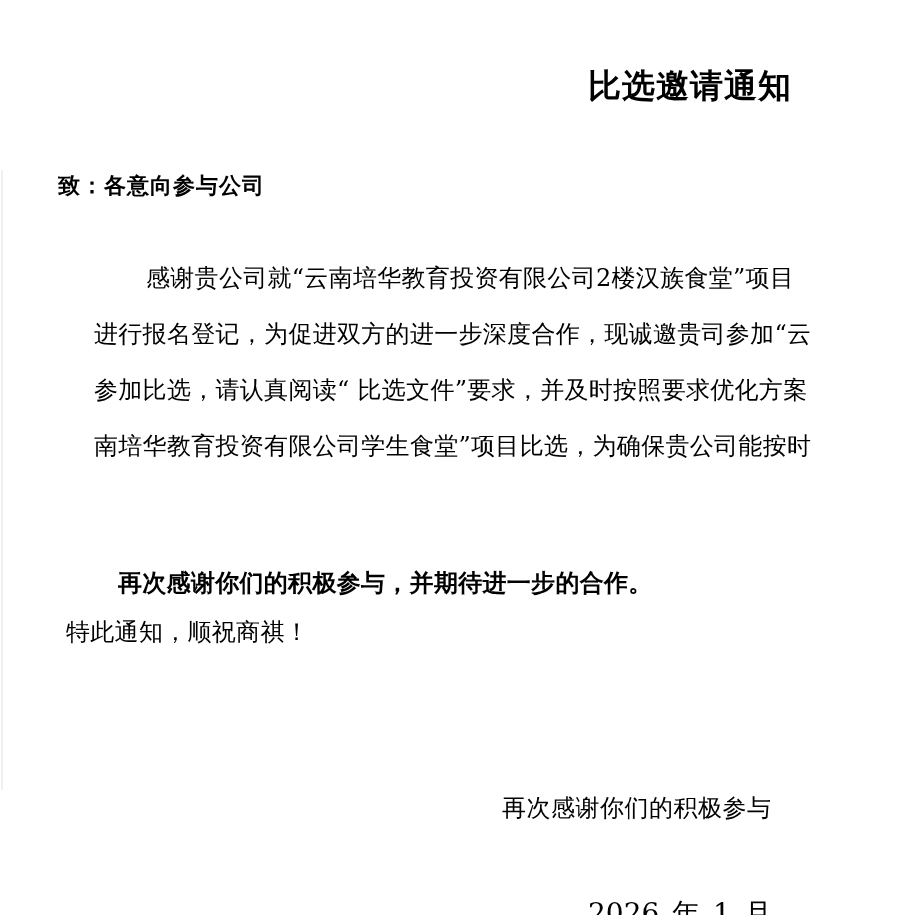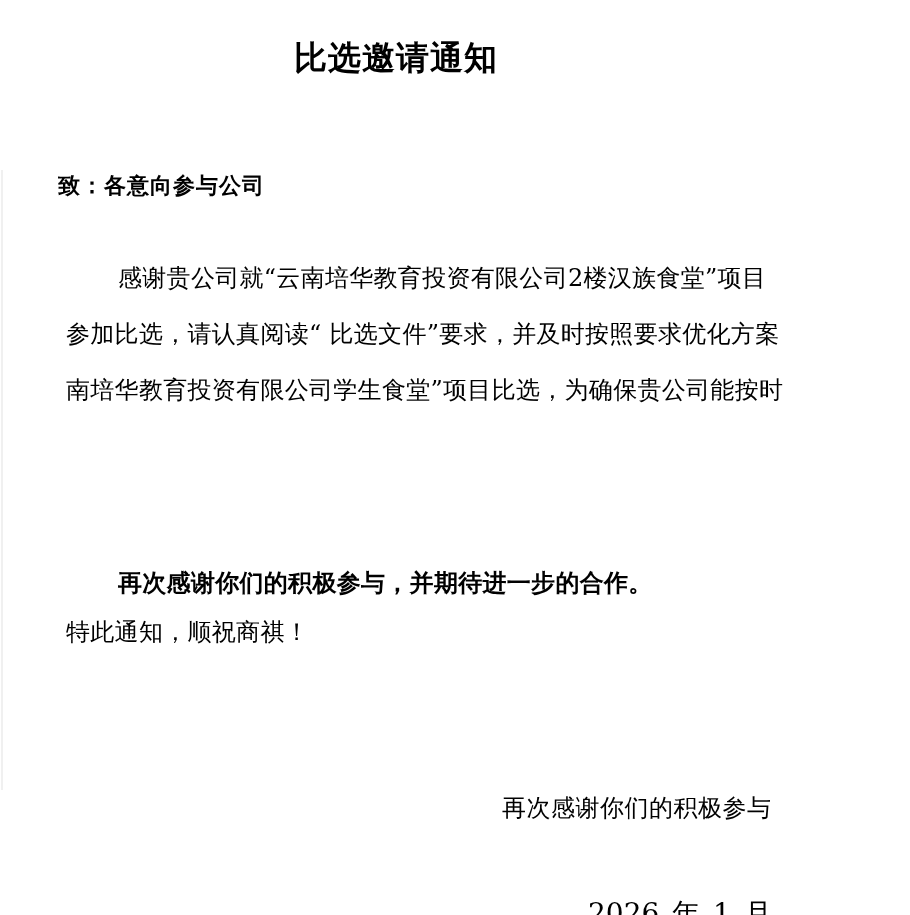--- a/index.html
+++ b/index.html
@@ -18,24 +18,24 @@
     .edge-line {
       position: absolute;
       left: 1px;
       top: 170px;
       width: 2px;
       height: 620px;
       background: #f0f0f0;
     }
     .title {
       position: absolute;
-      top: 36px;
+      top: 64px;
       left: 0;
       width: 792px;
-      text-align: center;
+      text-align: right;
       font-family: "DejaVu Sans", "Liberation Sans", sans-serif;
       font-weight: bold;
       font-size: 33px;
       letter-spacing: 1px;
       line-height: 44px;
     }
     .salutation {
       position: absolute;
       top: 171px;
       left: 58px;
@@ -79,33 +79,35 @@
       position: absolute;
       top: 868px;
       left: 588px;
       font-size: 28px;
       line-height: 36px;
       word-spacing: 4px;
       margin-top: 28px;
     }
     .line {
       display: block;
+      margin-left: 28px;
     }
   </style>
 </head>
 <body>
 
 <div class="edge-line"></div>
 
 <h1 class="title" style="margin:0;">比选邀请通知</h1>
 
 <div class="salutation">致：各意向参与公司</div>
 
 <div class="para p1">
   <span class="line">感谢贵公司就“云南培华教育投资有限公司2楼汉族食堂”项目</span>
+  <span class="line" style="text-indent:0;">进行报名登记，为促进双方的进一步深度合作，现诚邀贵司参加“云</span>
   <span class="line" style="text-indent:0;">参加比选，请认真阅读“ 比选文件”要求，并及时按照要求优化方案</span>
   <span class="line" style="text-indent:0;">南培华教育投资有限公司学生食堂”项目比选，为确保贵公司能按时</span>
 </div>
 
 <div class="para p2">再次感谢你们的积极参与，并期待进一步的合作。</div>
 
 <div class="para p3">特此通知，顺祝商祺！</div>
 
 <div class="sign-company">再次感谢你们的积极参与</div>
 

